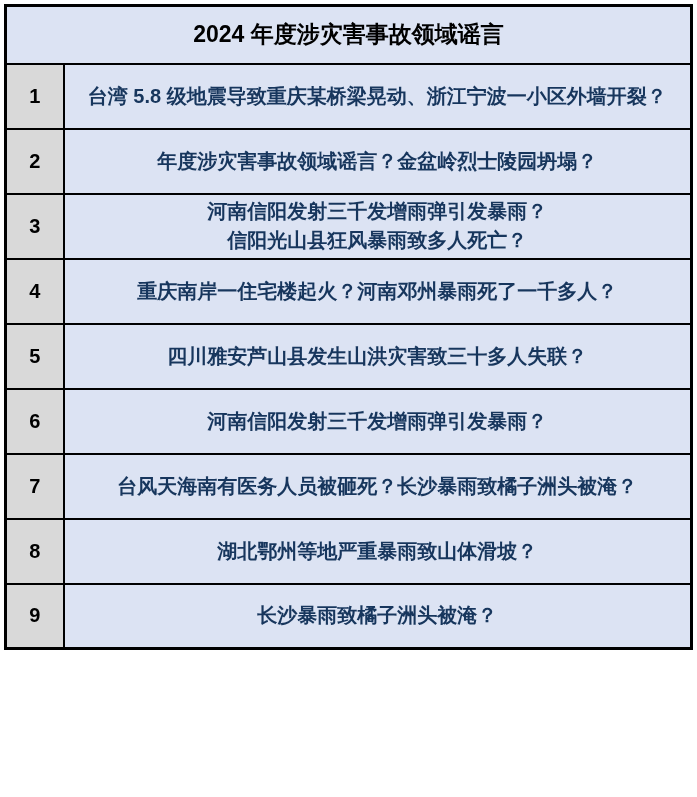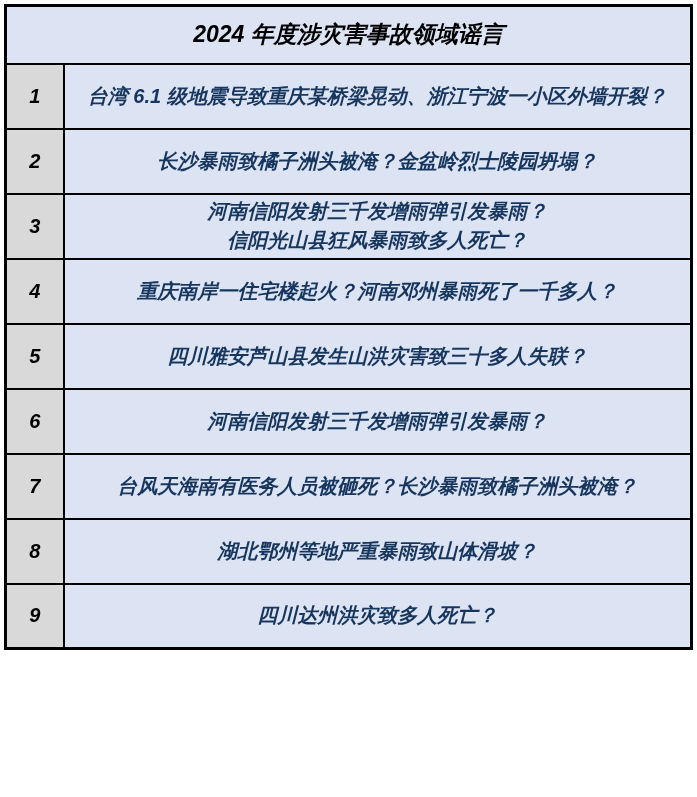--- a/index.html
+++ b/index.html
@@ -16,21 +16,20 @@
     border-collapse: collapse;
     table-layout: fixed;
     border: 3px solid #000000;
   }
   .rumor-table td {
     border: 2px solid #000000;
     text-align: center;
     vertical-align: middle;
     padding: 2px 6px;
     box-sizing: border-box;
-    font-style: italic;
   }
   .title-cell {
     background: #dce3f3;
     color: #000000;
     font-weight: bold;
     font-size: 23px;
     height: 58px;
   }
   .header-row td {
     background: #1f3864;
@@ -63,25 +62,25 @@
   <colgroup>
     <col class="col-no">
     <col>
   </colgroup>
   <tbody>
     <tr>
       <td class="title-cell" colspan="2">2024 年度涉灾害事故领域谣言</td>
     </tr>
     <tr class="data-row">
       <td class="no-cell">1</td>
-      <td class="rumor-cell">台湾 6.1 级地震导致重庆某桥梁晃动、浙江宁波一小区外墙开裂？</td>
+      <td class="rumor-cell">台湾 5.8 级地震导致重庆某桥梁晃动、浙江宁波一小区外墙开裂？</td>
     </tr>
     <tr class="data-row">
       <td class="no-cell">2</td>
-      <td class="rumor-cell">长沙暴雨致橘子洲头被淹？金盆岭烈士陵园坍塌？</td>
+      <td class="rumor-cell">年度涉灾害事故领域谣言？金盆岭烈士陵园坍塌？</td>
     </tr>
     <tr class="data-row">
       <td class="no-cell">3</td>
       <td class="rumor-cell">河南信阳发射三千发增雨弹引发暴雨？
 信阳光山县狂风暴雨致多人死亡？</td>
     </tr>
     <tr class="data-row">
       <td class="no-cell">4</td>
       <td class="rumor-cell">重庆南岸一住宅楼起火？河南邓州暴雨死了一千多人？</td>
     </tr>
@@ -96,16 +95,16 @@
     <tr class="data-row">
       <td class="no-cell">7</td>
       <td class="rumor-cell">台风天海南有医务人员被砸死？长沙暴雨致橘子洲头被淹？</td>
     </tr>
     <tr class="data-row">
       <td class="no-cell">8</td>
       <td class="rumor-cell">湖北鄂州等地严重暴雨致山体滑坡？</td>
     </tr>
     <tr class="data-row">
       <td class="no-cell">9</td>
-      <td class="rumor-cell">四川达州洪灾致多人死亡？</td>
+      <td class="rumor-cell">长沙暴雨致橘子洲头被淹？</td>
     </tr>
   </tbody>
 </table>
 
 </body></html>

